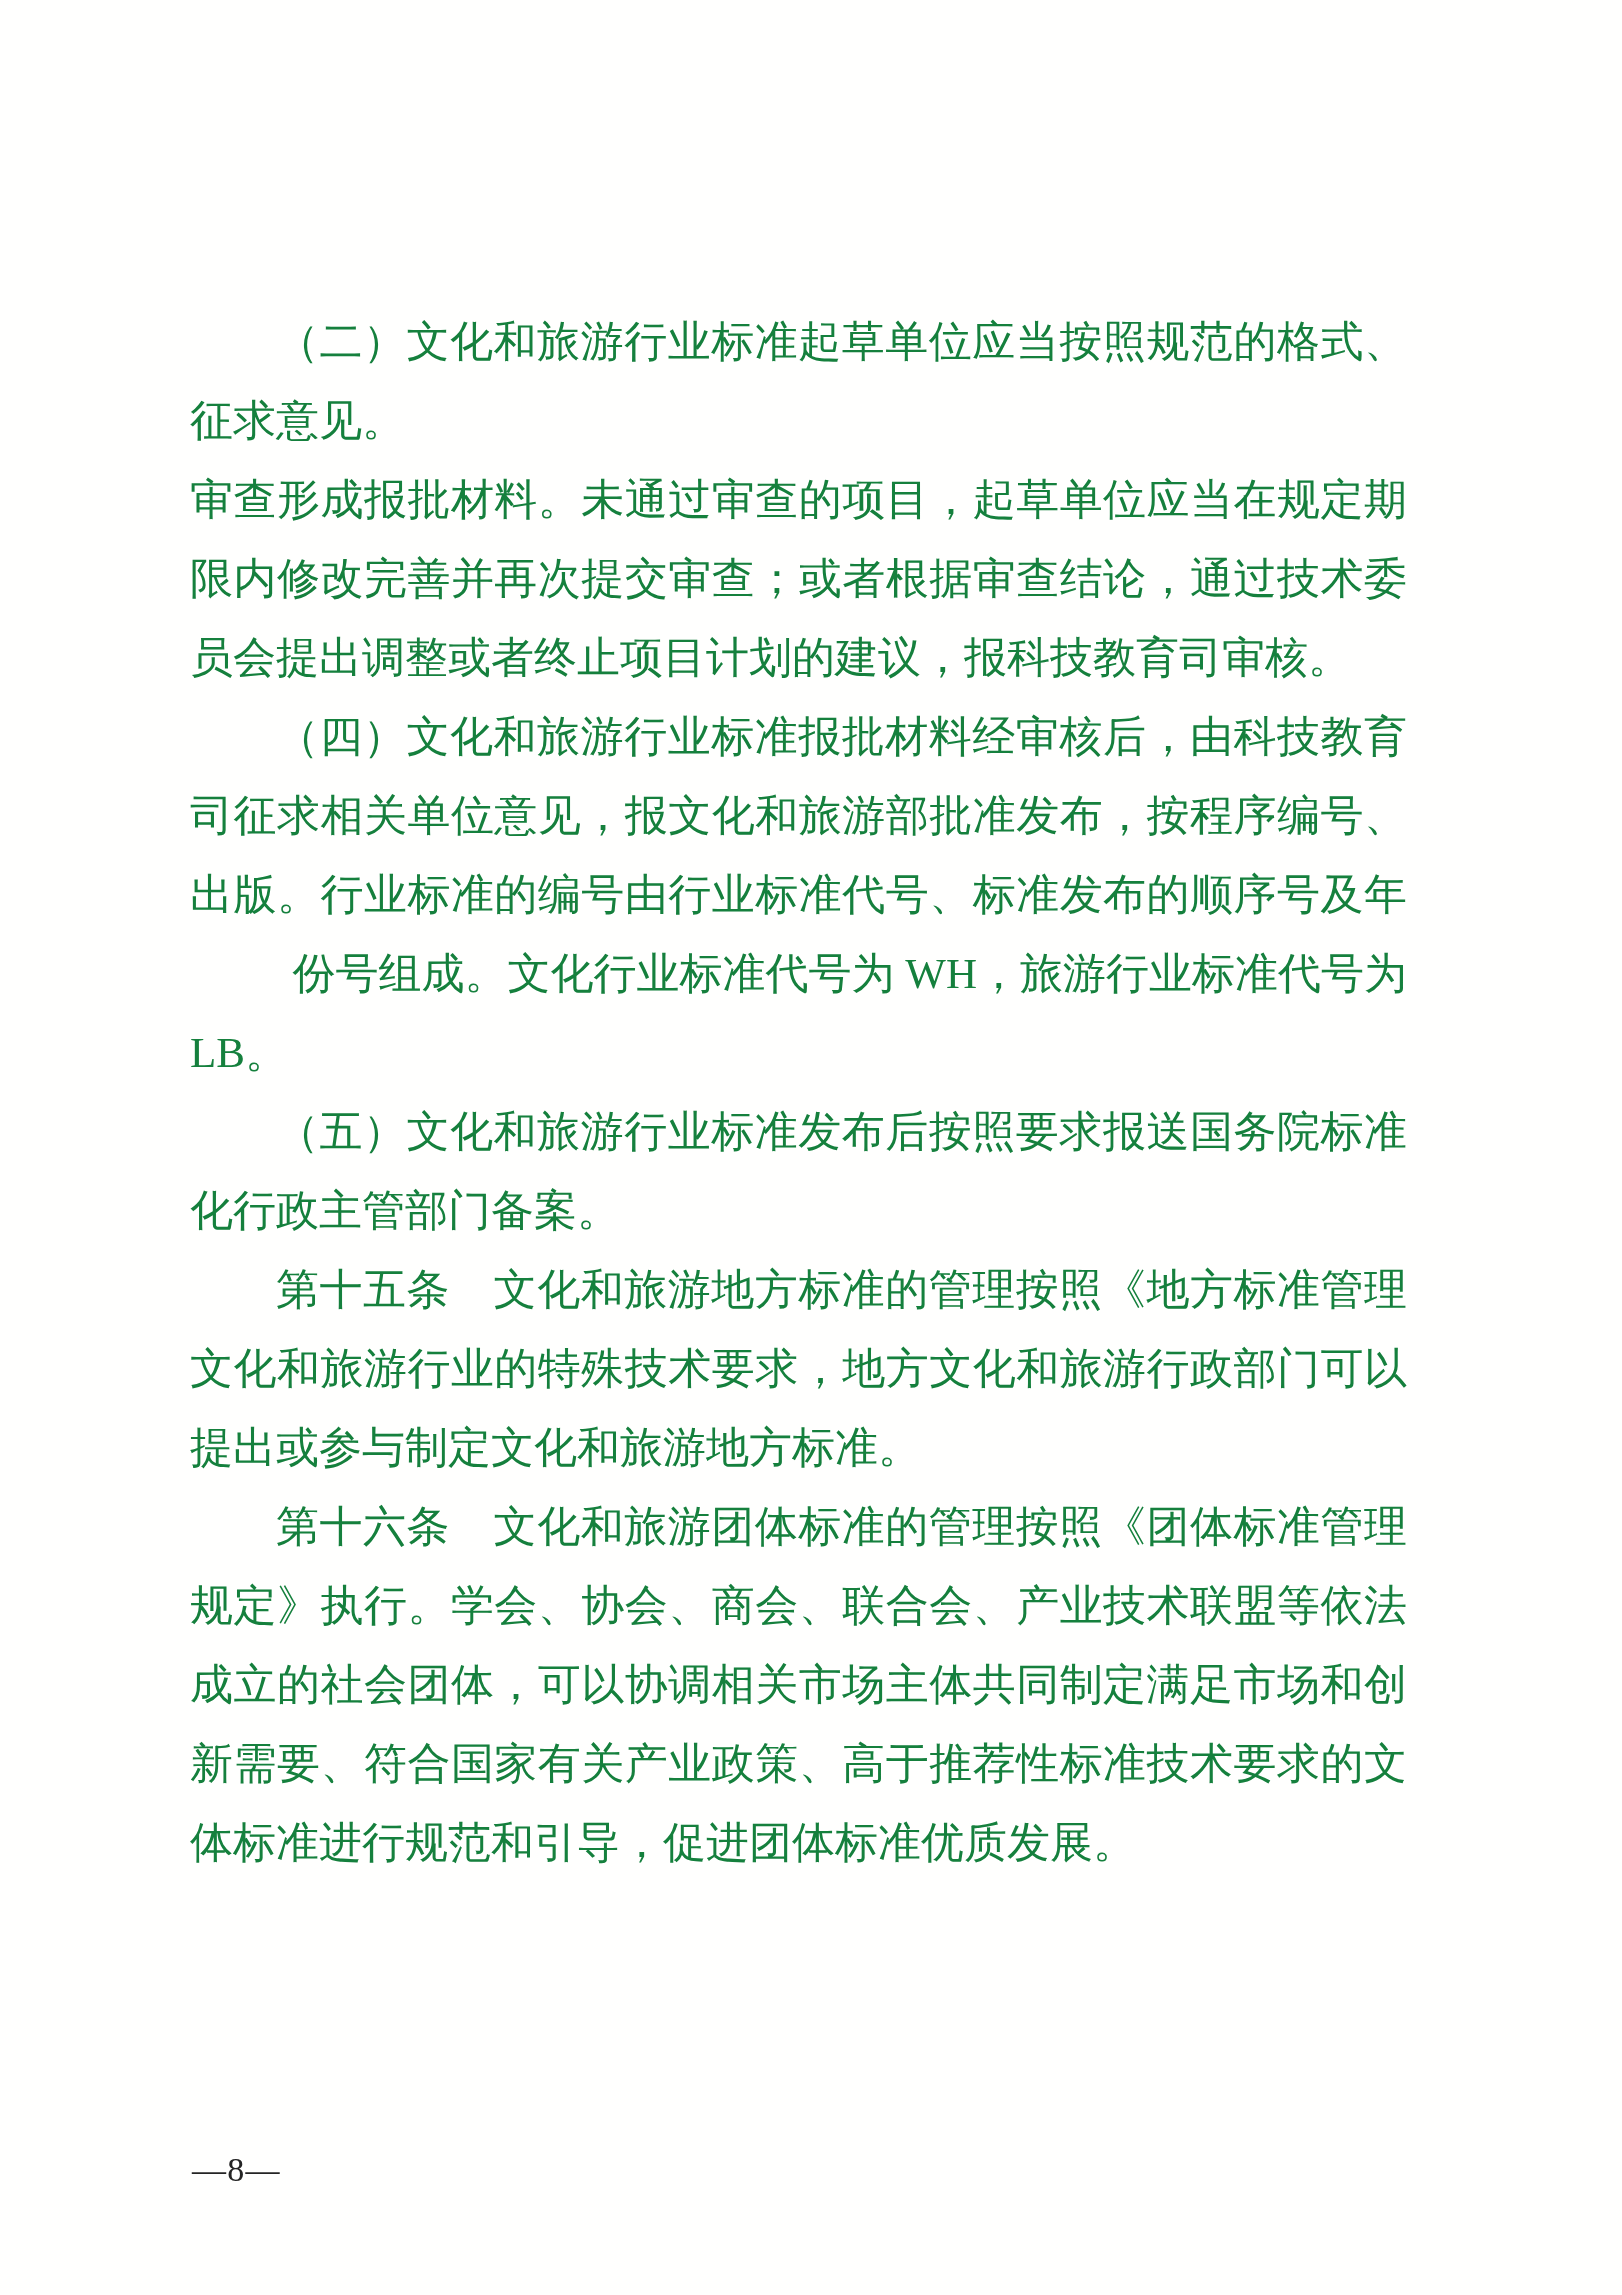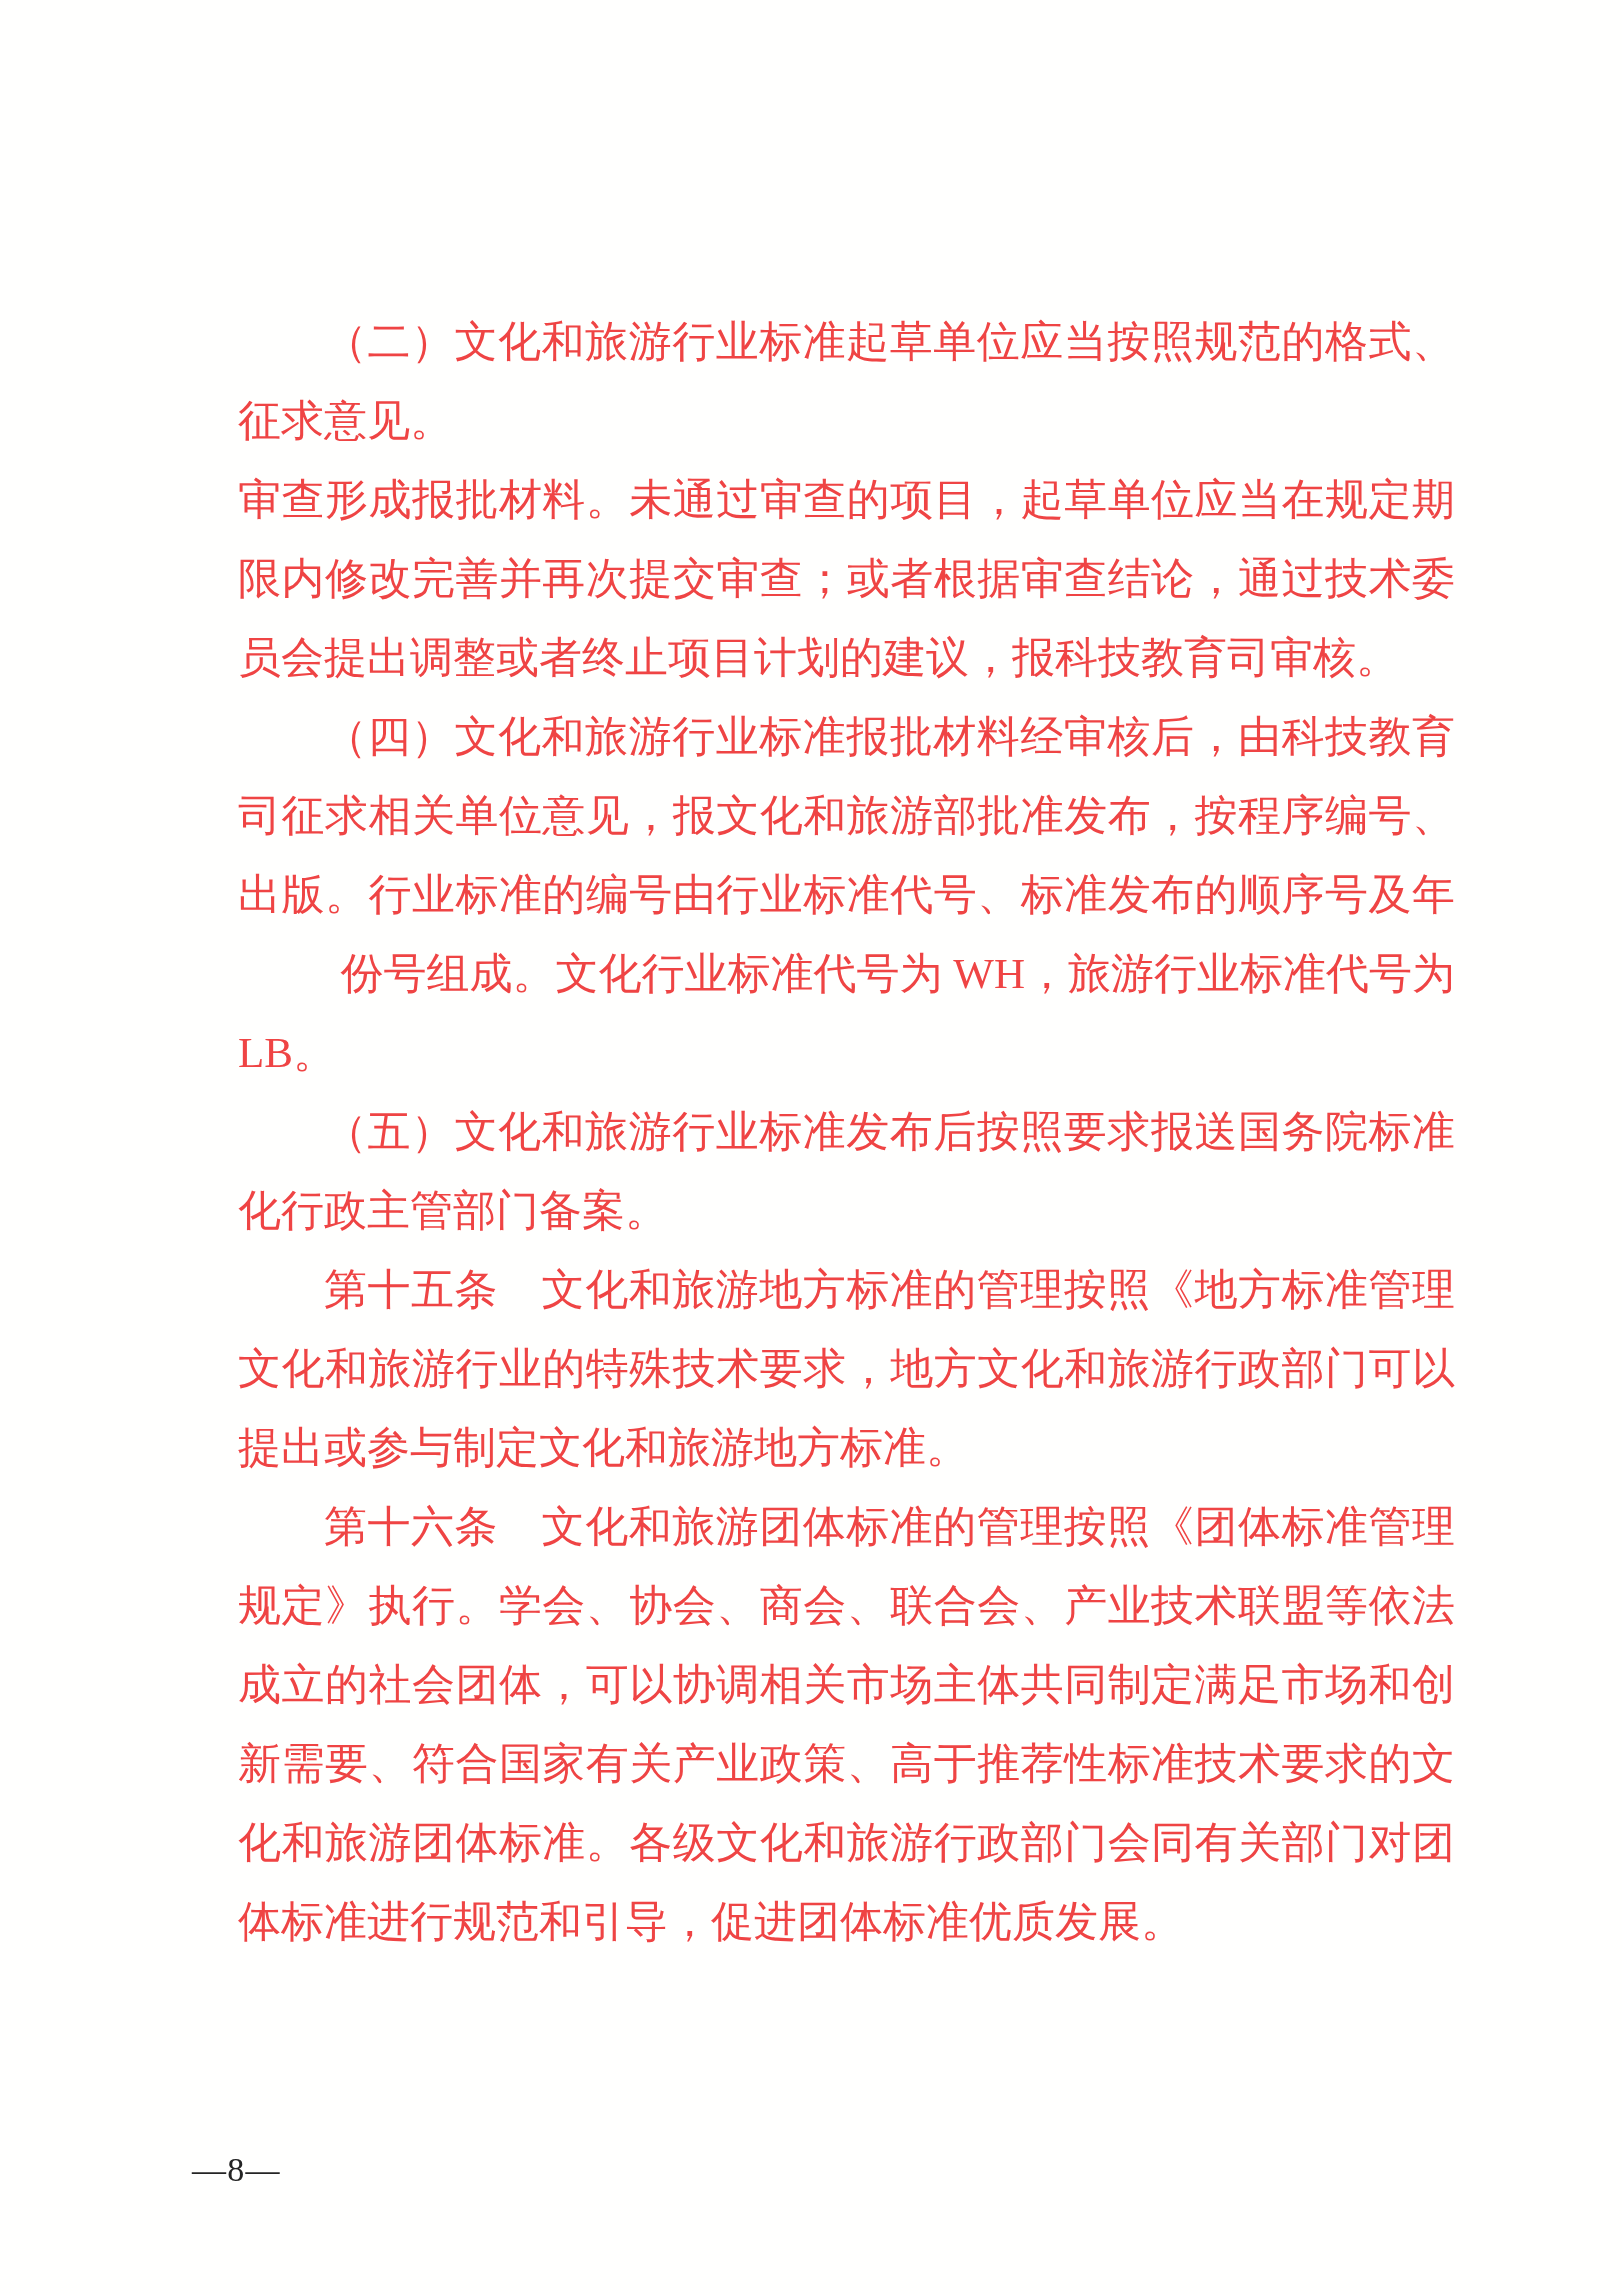--- a/index.html
+++ b/index.html
@@ -15,22 +15,21 @@
     overflow: hidden;
     font-family: "Liberation Serif", "DejaVu Serif", serif;
   }
   .doc-body {
     position: absolute;
     left: 190px;
     top: 302px;
     width: 1217px;
     font-size: 43px;
     line-height: 79px;
-    color: #ef4444;
-    margin-left: 48px;
+    color: #15803d;
   }
   .ln {
     margin: 0;
     padding: 0;
   }
   .j {
     text-align: justify;
     text-align-last: justify;
   }
   .last {
@@ -76,20 +75,19 @@
     <div class="ln last">化行政主管部门备案。</div>
 
     <div class="ln j indent"><b class="art">第十五条</b><span>　文化和旅游地方标准的管理按照《地方标准管理</span></div>
     <div class="ln j">文化和旅游行业的特殊技术要求，地方文化和旅游行政部门可以</div>
     <div class="ln last">提出或参与制定文化和旅游地方标准。</div>
 
     <div class="ln j indent"><b class="art">第十六条</b><span>　文化和旅游团体标准的管理按照《团体标准管理</span></div>
     <div class="ln j">规定》执行。学会、协会、商会、联合会、产业技术联盟等依法</div>
     <div class="ln j">成立的社会团体，可以协调相关市场主体共同制定满足市场和创</div>
     <div class="ln j">新需要、符合国家有关产业政策、高于推荐性标准技术要求的文</div>
-    <div class="ln j">化和旅游团体标准。各级文化和旅游行政部门会同有关部门对团</div>
     <div class="ln last">体标准进行规范和引导，促进团体标准优质发展。</div>
   </div>
 
   <div class="page-number">—8—</div>
 
 </div>
 
 
 </body></html>

